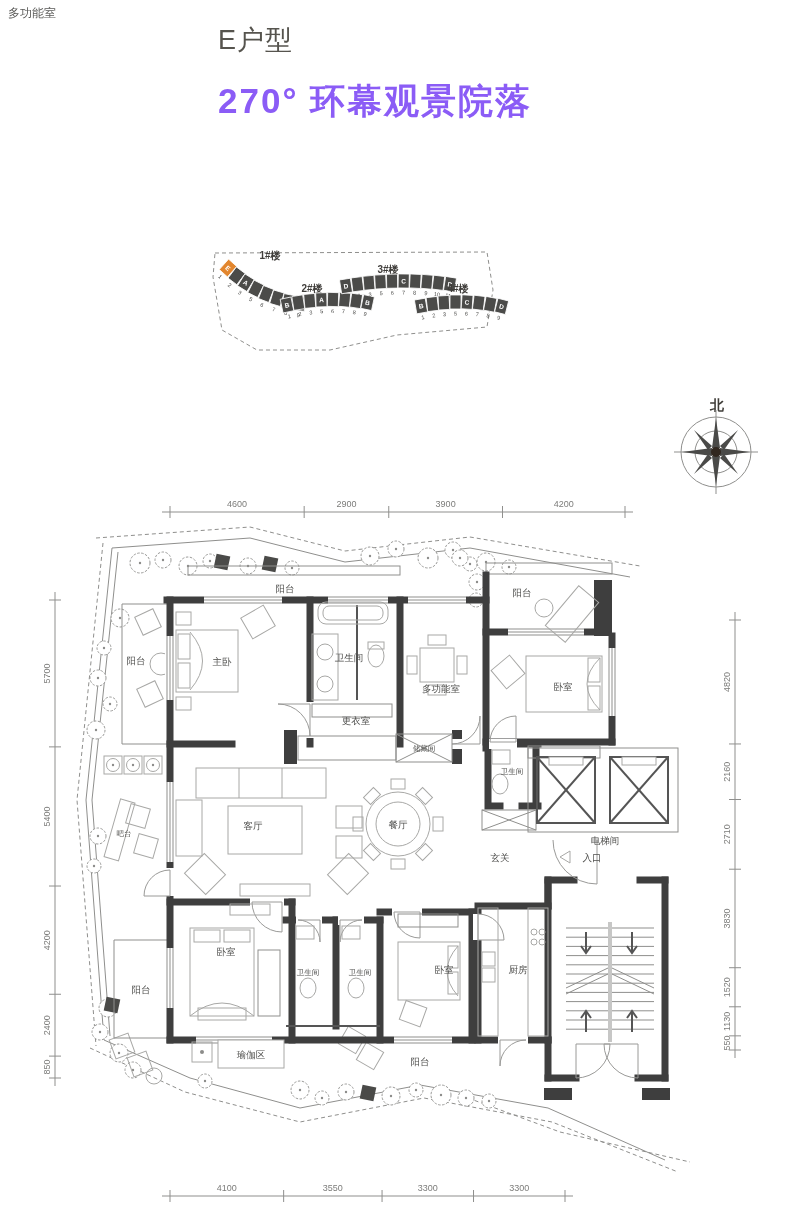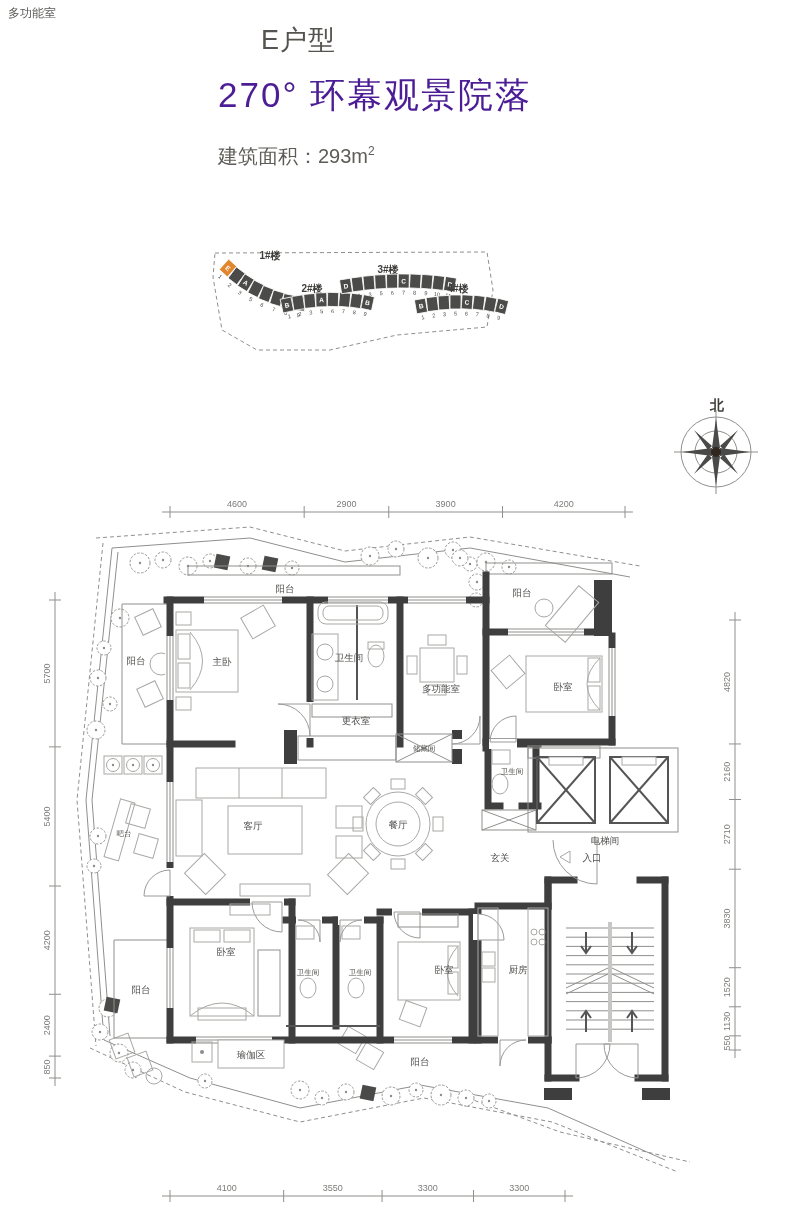--- a/index.html
+++ b/index.html
@@ -1,21 +1,21 @@
 <!DOCTYPE html>
 <html><head>
 <meta charset="utf-8">
 <style>
   html,body{margin:0;padding:0;background:#fff;}
   body{width:800px;height:1229px;position:relative;overflow:hidden;
        font-family:"Liberation Sans","DejaVu Sans",sans-serif;color:#4e4c47;}
   #brand{position:absolute;left:8px;top:5px;font-size:12px;color:#5a5a58;}
   #header{position:absolute;left:218px;top:22px;}
-  #unit-type{font-size:27px;color:#56544e;letter-spacing:1px;margin-left:43px;}
-  #main-title{font-size:35px;font-weight:normal;color:#4c1d95;letter-spacing:2px;margin-top:14px;}
+  #unit-type{font-size:27px;color:#56544e;letter-spacing:1px;}
+  #main-title{font-size:35px;font-weight:bold;color:#8b5cf6;letter-spacing:2px;margin-top:20px;}
   #specs{position:absolute;left:218px;top:136px;font-size:20px;color:#5e5c57;line-height:31px;}
   #specs sup{font-size:12px;}
   svg{position:absolute;left:0;top:0;}
   text{font-family:"Liberation Sans","DejaVu Sans",sans-serif;}
   .rm{font-size:9.5px;fill:#4f4f4d;}
   .rm-s{font-size:7.5px;fill:#4f4f4d;}
   .dimtxt{font-size:9px;fill:#7c7c7a;}
   .wall{stroke:#3e3e3e;stroke-width:7;fill:none;stroke-linecap:square;}
   .wall2{stroke:#555;stroke-width:2;fill:none;}
   .thin{stroke:#8f8f8d;stroke-width:1;fill:none;}
@@ -29,21 +29,20 @@
 </head>
 <body>
 
 <div id="brand">多功能室</div>
 
 <div id="header">
   <div id="unit-type">E户型</div>
   <div id="main-title">270° 环幕观景院落</div>
 </div>
 <div id="specs">
-  <div><span>建筑面积：</span><span>293m</span><sup>2</sup></div>
 </div>
 
 <svg width="800" height="1229" viewBox="0 0 800 1229">
   <defs>
     <pattern id="hat" width="6" height="6" patternUnits="userSpaceOnUse" patternTransform="rotate(45)">
       <line x1="0" y1="0" x2="0" y2="6" stroke="#8c8c8a" stroke-width="1"></line>
     </pattern>
   </defs>
 
   <g id="siteplan">

